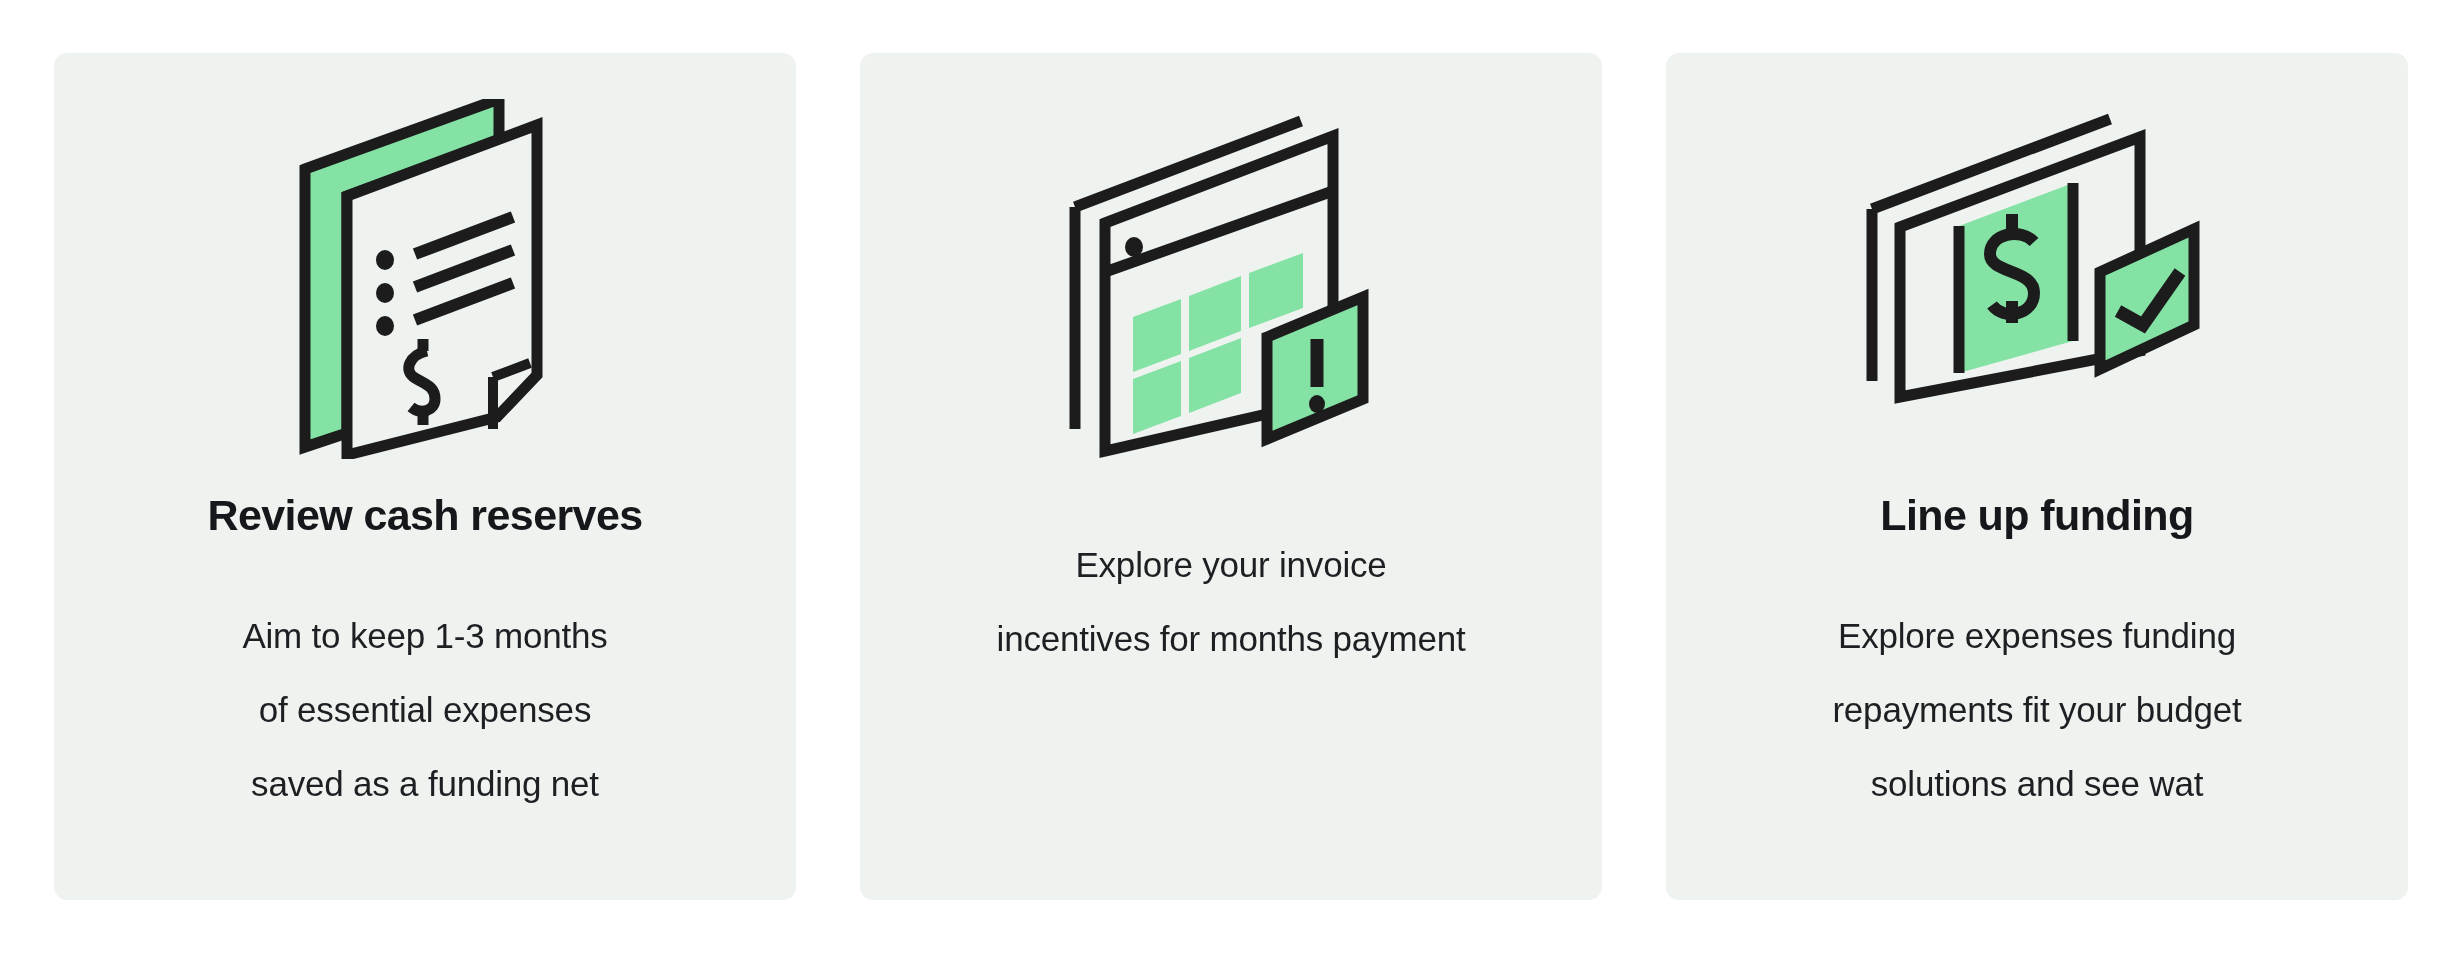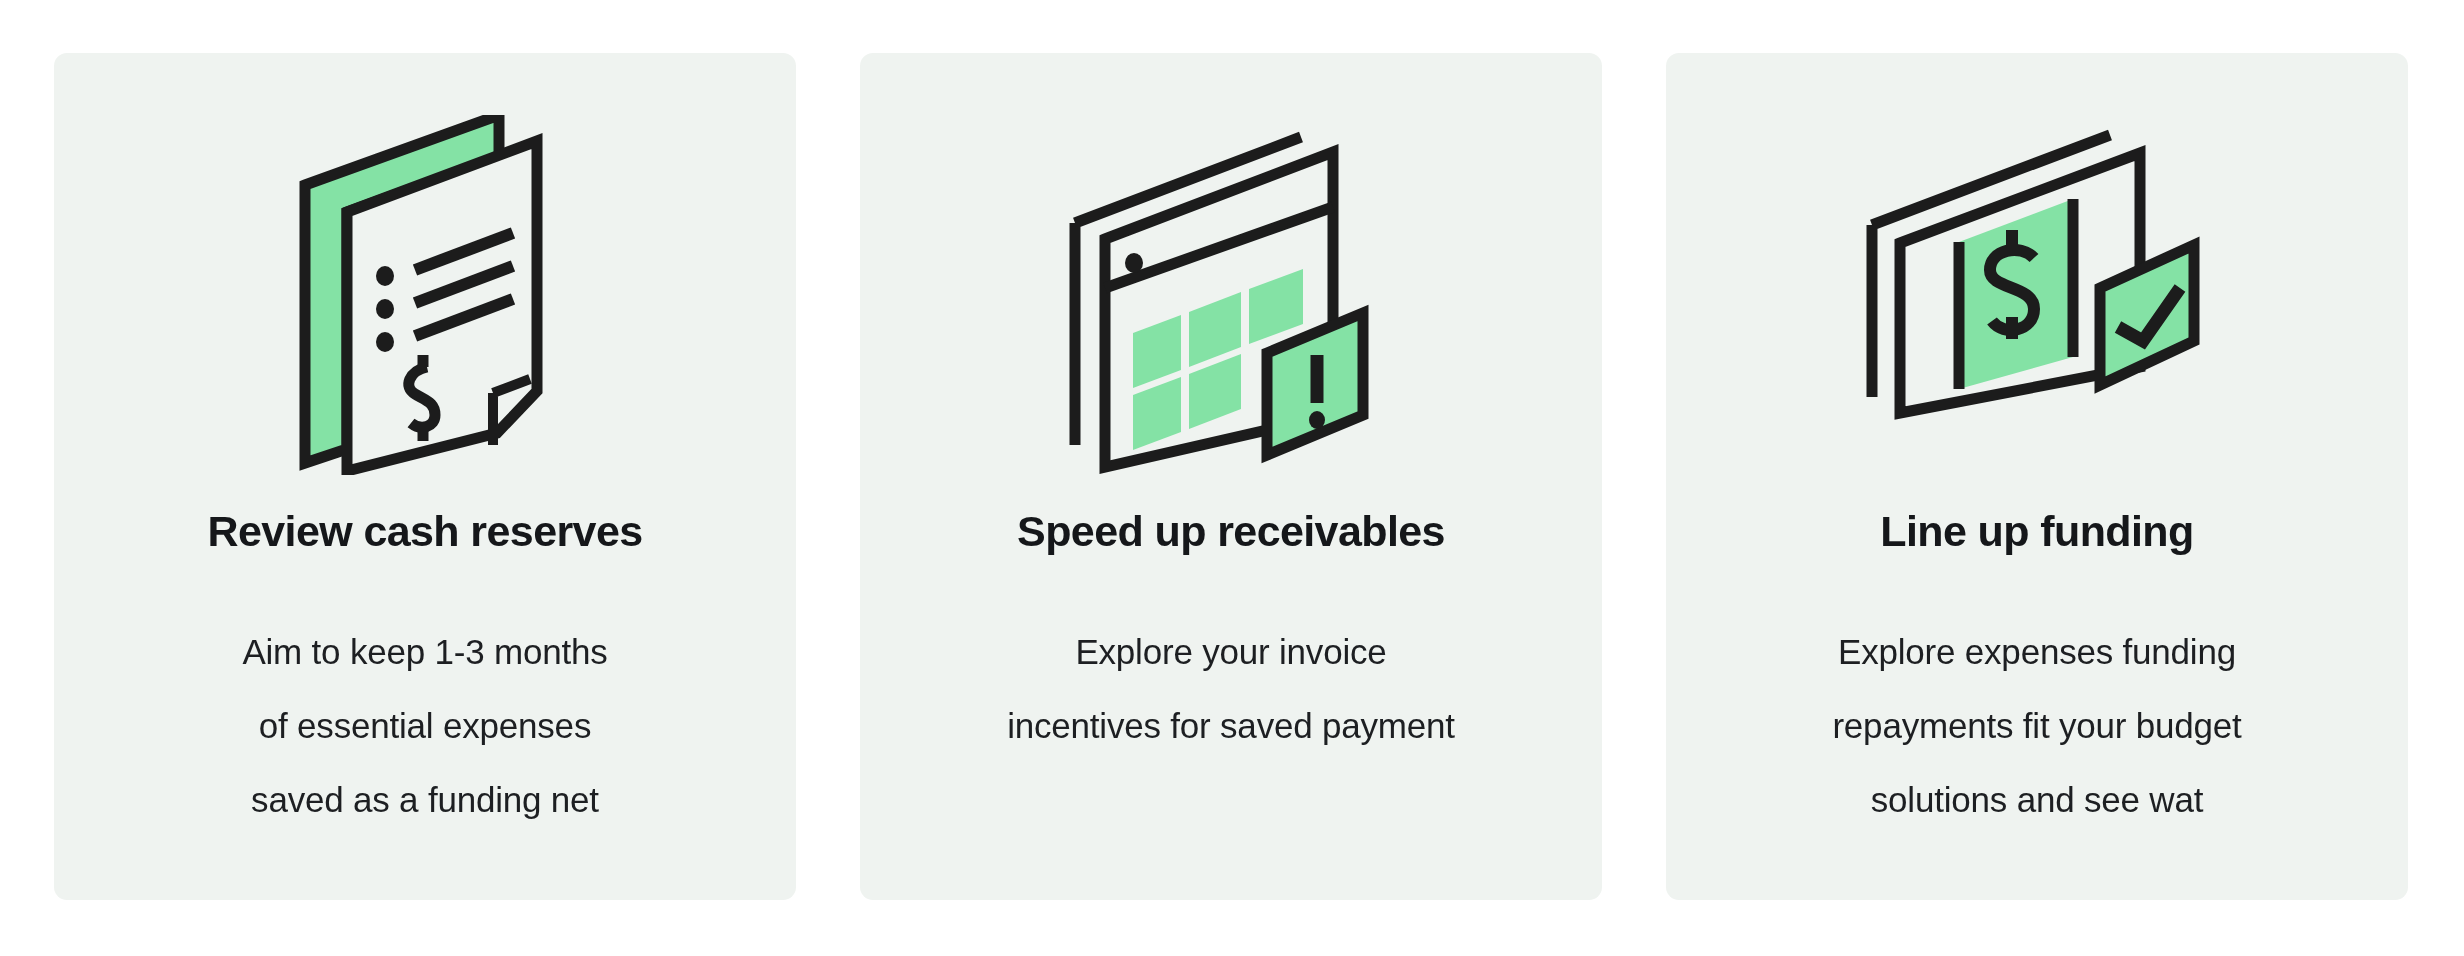--- a/index.html
+++ b/index.html
@@ -23,21 +23,21 @@
     gap: 64px;
   }
   .card {
     width: 744px;
     height: 847px;
     background: #EFF3F0;
     border-radius: 13px;
     display: flex;
     flex-direction: column;
     align-items: center;
-    padding-top: 52px;
+    padding-top: 36px;
   }
   .icon-wrap {
     width: 420px;
     height: 380px;
     display: flex;
     align-items: center;
     justify-content: center;
   }
   .icon-wrap svg { display: block; }
 
@@ -122,24 +122,23 @@
         <polygon points="72,280 120,262 120,317 72,335" fill="#84E2A5"></polygon>
         <polygon points="128,259 180,239 180,294 128,314" fill="#84E2A5"></polygon>
 
         <polygon points="206,238 302,198 302,300 206,340" fill="#84E2A5"></polygon>
         <polygon points="206,238 302,198 302,300 206,340" fill="none" stroke="#1C1C1C" stroke-width="11" stroke-linejoin="miter"></polygon>
 
         <path d="M256,240 L256,288" stroke="#1C1C1C" stroke-width="13"></path>
         <ellipse cx="256" cy="305" rx="8" ry="9" fill="#1C1C1C"></ellipse>
       </svg>
     </div>
-    <div class="card-title">Speed up receivables</div>
     <div class="card-body">
       <span class="ln">Explore your invoice</span>
-      <span class="ln">incentives for saved payment</span>
+      <span class="ln">incentives for months payment</span>
     </div>
   </div>
 
   <div class="card">
     <div class="icon-wrap">
       <svg width="350" height="340" viewBox="0 0 350 340" fill="none" xmlns="http://www.w3.org/2000/svg">
 
         <path d="M10,100 L10,272 M10,100 L248,10" stroke="#1C1C1C" stroke-width="11" stroke-linejoin="miter"></path>
 
         <polygon points="38,118 278,28 278,242 38,288" fill="#EFF3F0"></polygon>

